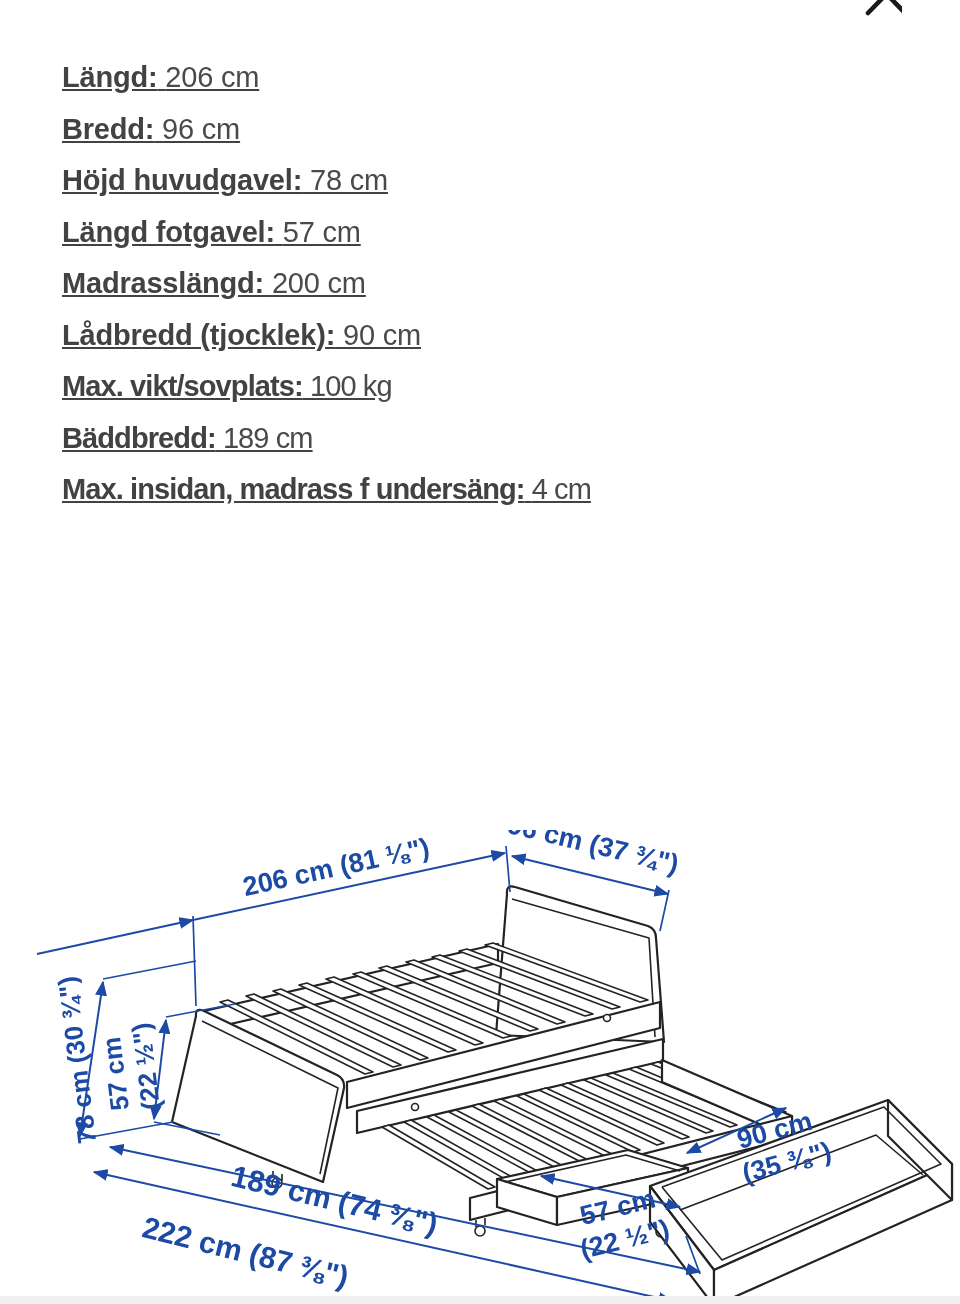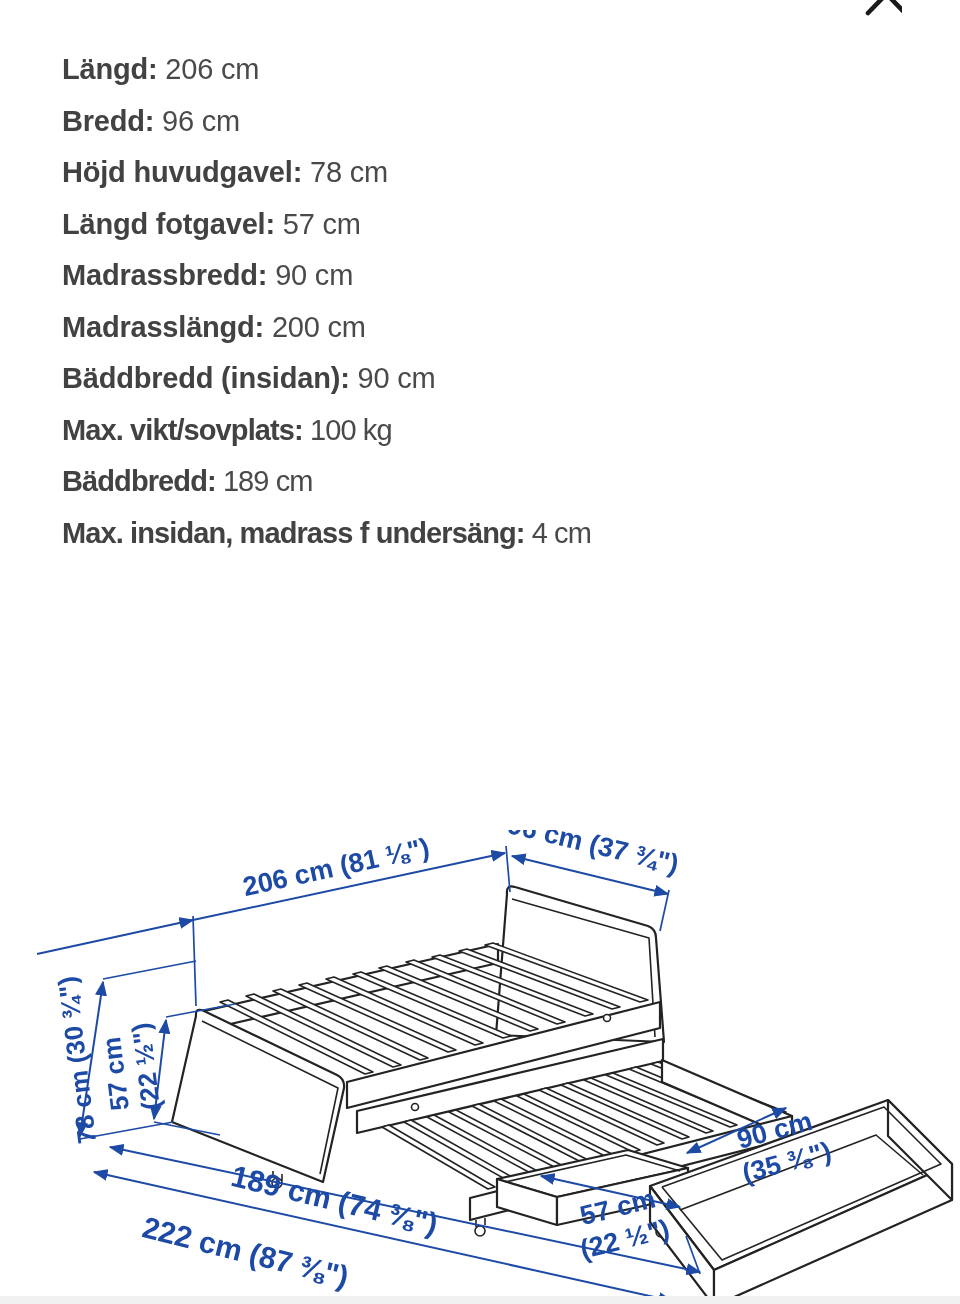--- a/index.html
+++ b/index.html
@@ -7,21 +7,21 @@
     width:960px;height:1304px;position:relative;overflow:hidden;
     background:#ffffff;
     font-family:"Liberation Sans", sans-serif;
     color:#424242;
   }
   .close-btn{
     position:absolute;left:858px;top:0;width:44px;height:20px;
     cursor:pointer;overflow:hidden;
   }
   .spec-list{
-    position:absolute;left:62px;top:44px;width:860px;
+    position:absolute;left:62px;top:52px;width:860px;text-decoration:underline;
   }
   .spec-row{
     font-size:29px;line-height:51.5px;letter-spacing:-0.2px;white-space:nowrap;
   }
   .spec-row.condensed{letter-spacing:-0.9px;}
   .spec-label{font-weight:700;color:#424242;}
   .spec-value{font-weight:400;color:#4a4a4a;}
   .diagram{
     position:absolute;left:0;top:830px;width:960px;height:474px;
   }
@@ -63,32 +63,28 @@
     <div class="spec-row">
       <span class="spec-label">Höjd huvudgavel:</span> 
       <span class="spec-value">78 cm</span>
     </div>
 
     <div class="spec-row">
       <span class="spec-label">Längd fotgavel:</span> 
       <span class="spec-value">57 cm</span>
     </div>
 
-    <div class="spec-row">
-      <span class="spec-label">Madrassbredd:</span> 
-      <span class="spec-value">90 cm</span>
-    </div>
 
     <div class="spec-row">
       <span class="spec-label">Madrasslängd:</span> 
       <span class="spec-value">200 cm</span>
     </div>
 
     <div class="spec-row">
-      <span class="spec-label">Bäddbredd (insidan):</span> 
+      <span class="spec-label">Lådbredd (tjocklek):</span> 
       <span class="spec-value">90 cm</span>
     </div>
 
 
     <div class="spec-row condensed">
       <span class="spec-label">Max. vikt/sovplats:</span> 
       <span class="spec-value">100 kg</span>
     </div>
 
     <div class="spec-row condensed">

